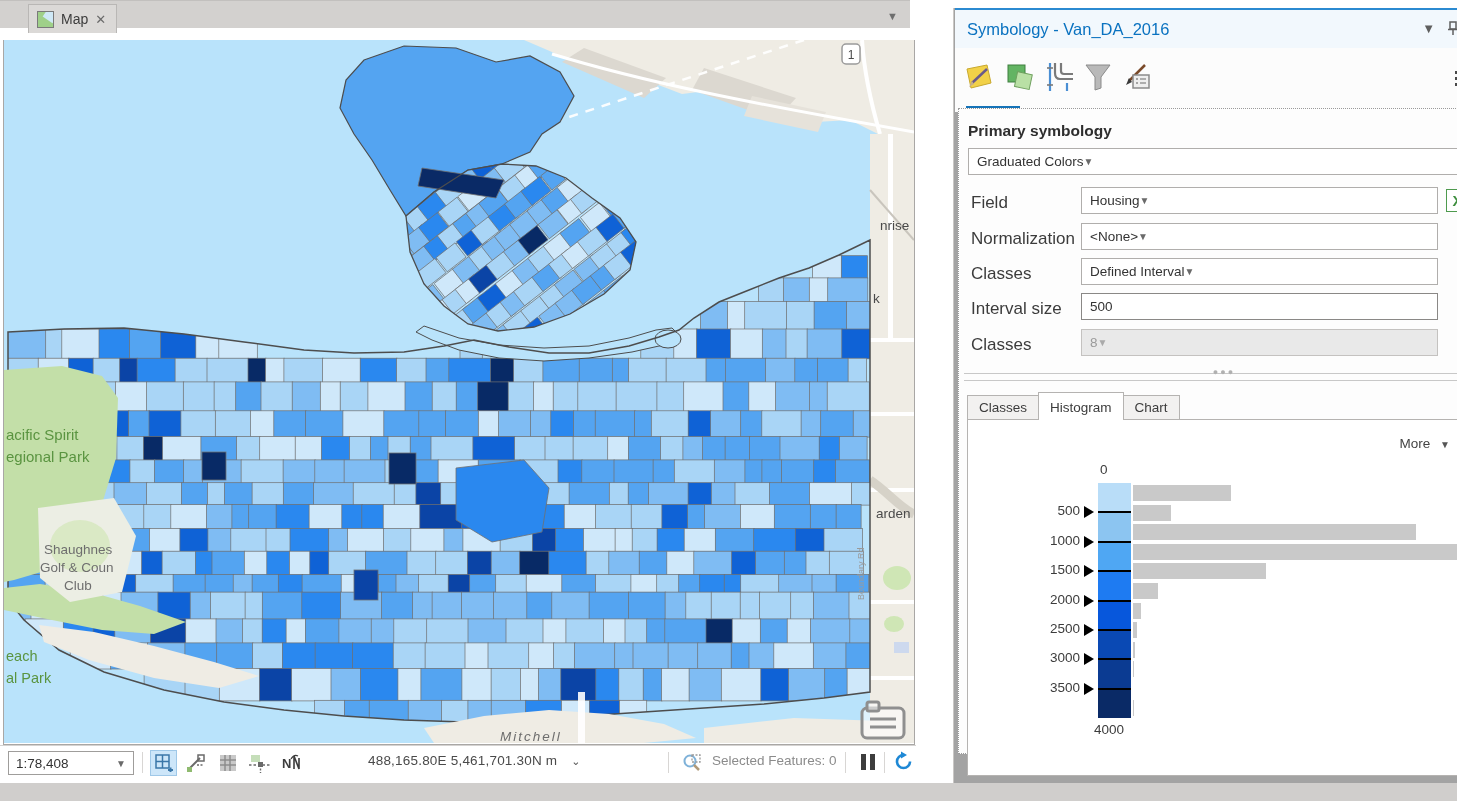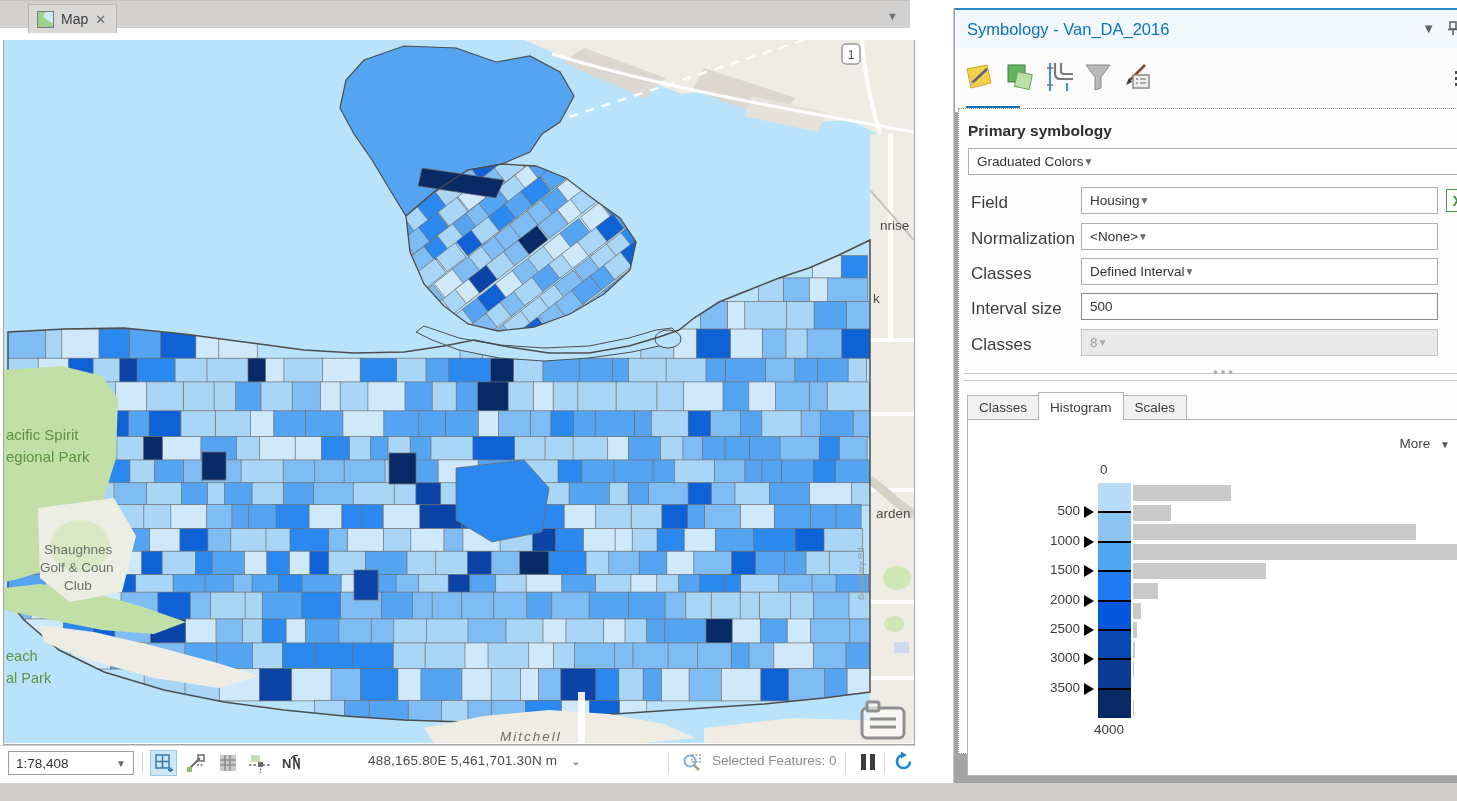--- a/index.html
+++ b/index.html
@@ -1084,21 +1084,21 @@
 
       <div class="splitter">
         <div class="ln"></div>
         <div class="dots">●●●</div>
         <div class="ln"></div>
       </div>
 
       <div class="subtabs">
         <div class="subtab">Classes</div>
         <div class="subtab active">Histogram</div>
-        <div class="subtab">Scales</div>
+        <div class="subtab">Chart</div>
       </div>
 
       <div class="tabbox">
         <div class="more-btn">
           <span>More</span>
           <span class="caret">▼</span>
         </div>
 
         <div id="histo">
           <div class="axis-top">0</div>

